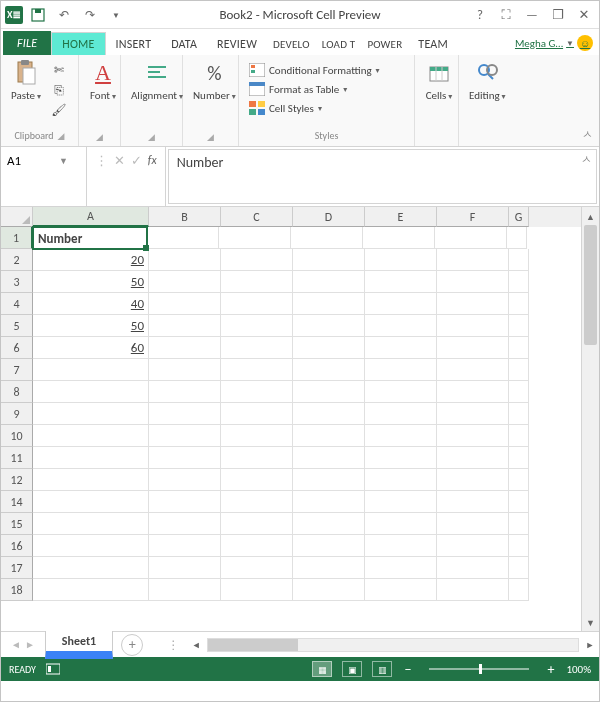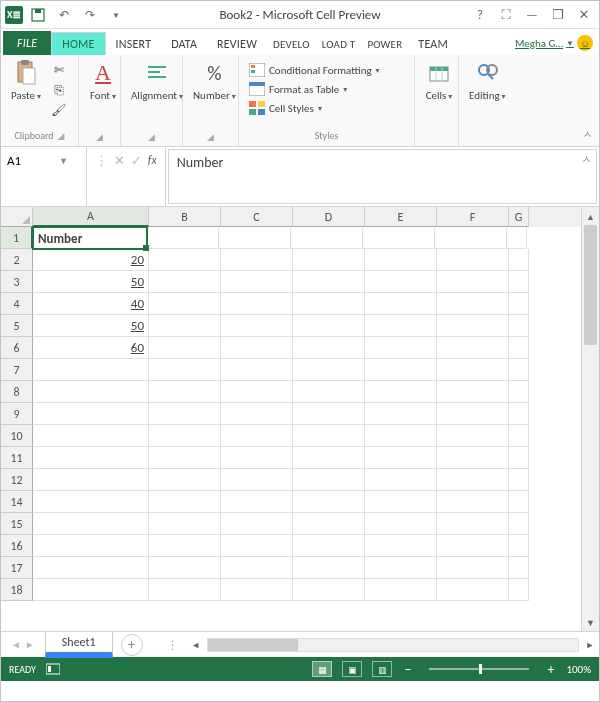--- a/index.html
+++ b/index.html
@@ -75,21 +75,21 @@
 .vscroll { width: 18px; background: #f0f0f0; border-left: 1px solid #d4d4d4; display: flex; flex-direction: column; }
 .vscroll .arr { height: 18px; display: flex; align-items: center; justify-content: center; font-size: 9px; color: #666; cursor: pointer; }
 .vscroll .track { flex: 1; position: relative; }
 .vscroll .thumb { position: absolute; top: 0; left: 2px; right: 2px; height: 120px; background: #ccc; border-radius: 2px; cursor: pointer; }
 
 
 .sheettabs { height: 26px; background: #fff; border-top: 1px solid #d4d4d4; display: flex; align-items: center; }
 .stnav { display: flex; gap: 4px; padding: 0 10px; color: #bbb; }
 .stnav span { cursor: pointer; font-size: 10px; }
 .stab { padding: 3px 16px; font-size: 12px; border: 1px solid #ccc; border-top: none; background: #fff; margin-bottom: -1px; cursor: pointer; }
-.stab.active { border-bottom: 6px solid #3b82f6; font-weight: normal; }
+.stab.active { border-bottom: 8px solid #3b82f6; font-weight: bold; }
 .addsheet { width: 22px; height: 22px; border: 1px solid #ccc; border-radius: 50%; display: flex; align-items: center; justify-content: center; margin-left: 8px; cursor: pointer; color: #888; font-size: 14px; }
 .hscroll { flex: 1; display: flex; align-items: center; margin-left: 20px; gap: 2px; }
 .hscroll .dots { color: #aaa; letter-spacing: 2px; padding: 0 4px; }
 .hscroll .harr { width: 18px; text-align: center; color: #666; cursor: pointer; font-size: 9px; }
 .hscroll .htrack { flex: 1; height: 14px; background: #f0f0f0; position: relative; border: 1px solid #ddd; }
 .hscroll .hthumb { position: absolute; left: 0; top: 0; bottom: 0; width: 90px; background: #ccc; cursor: pointer; }
 
 
 .status { height: 24px; background: #217346; color: #fff; display: flex; align-items: center; font-size: 11px; padding: 0 8px; gap: 10px; }
 .status .s-ready { text-transform: uppercase; font-size: 10px; }

